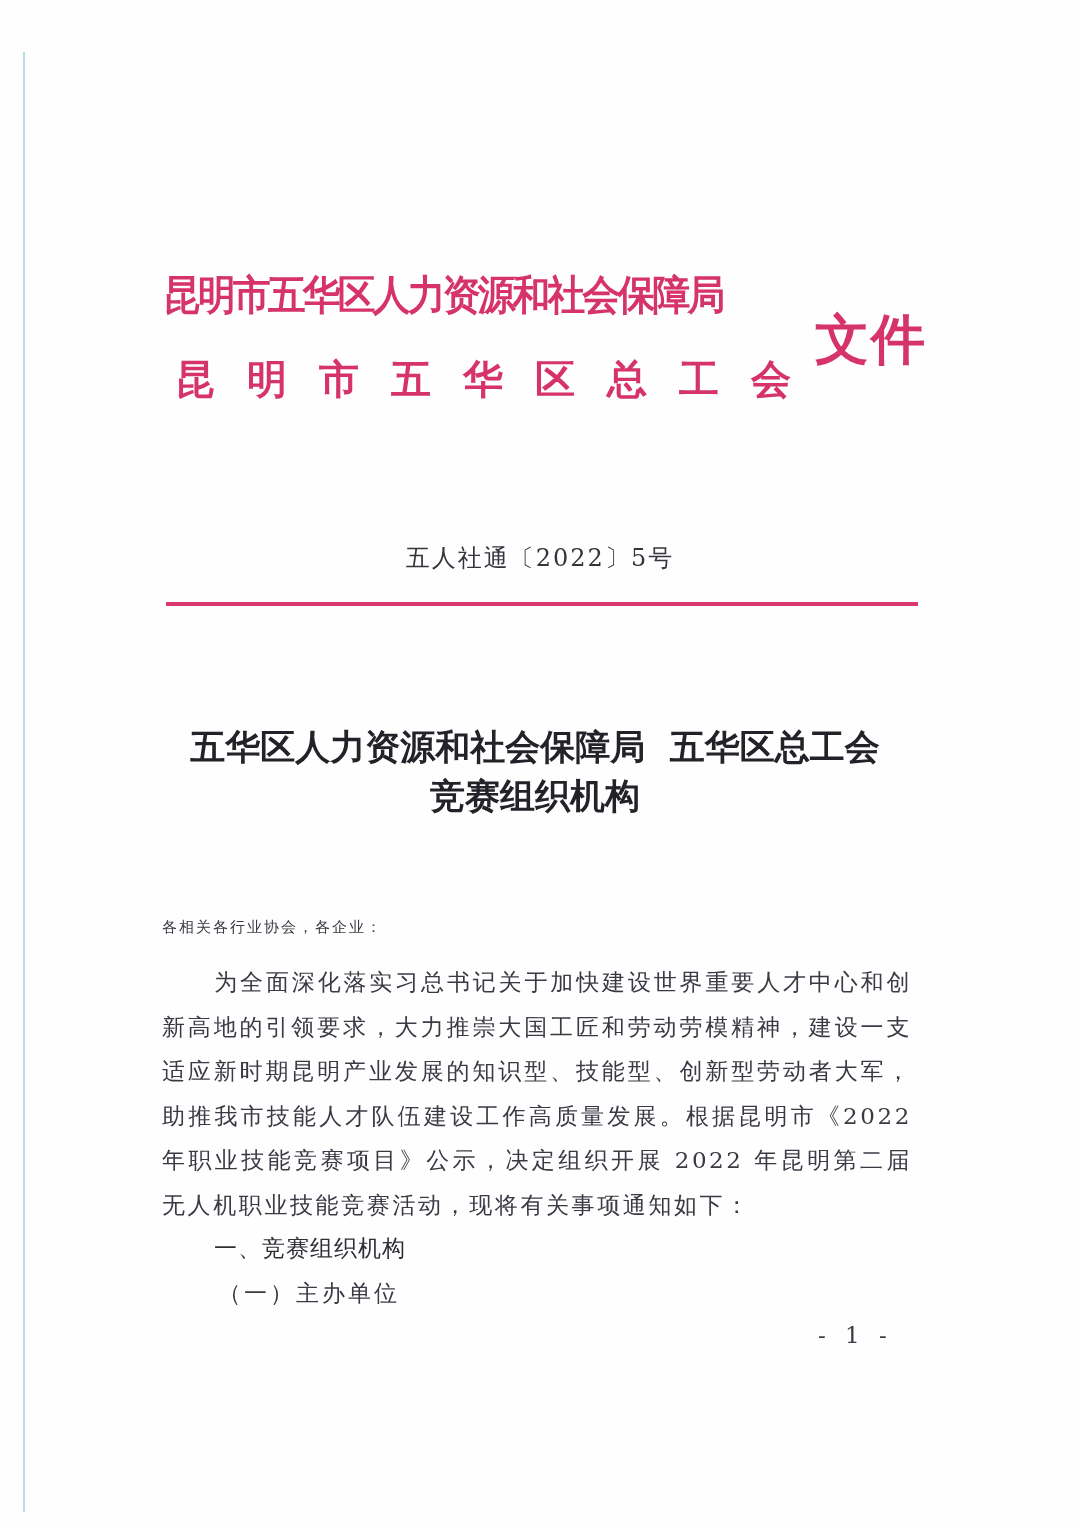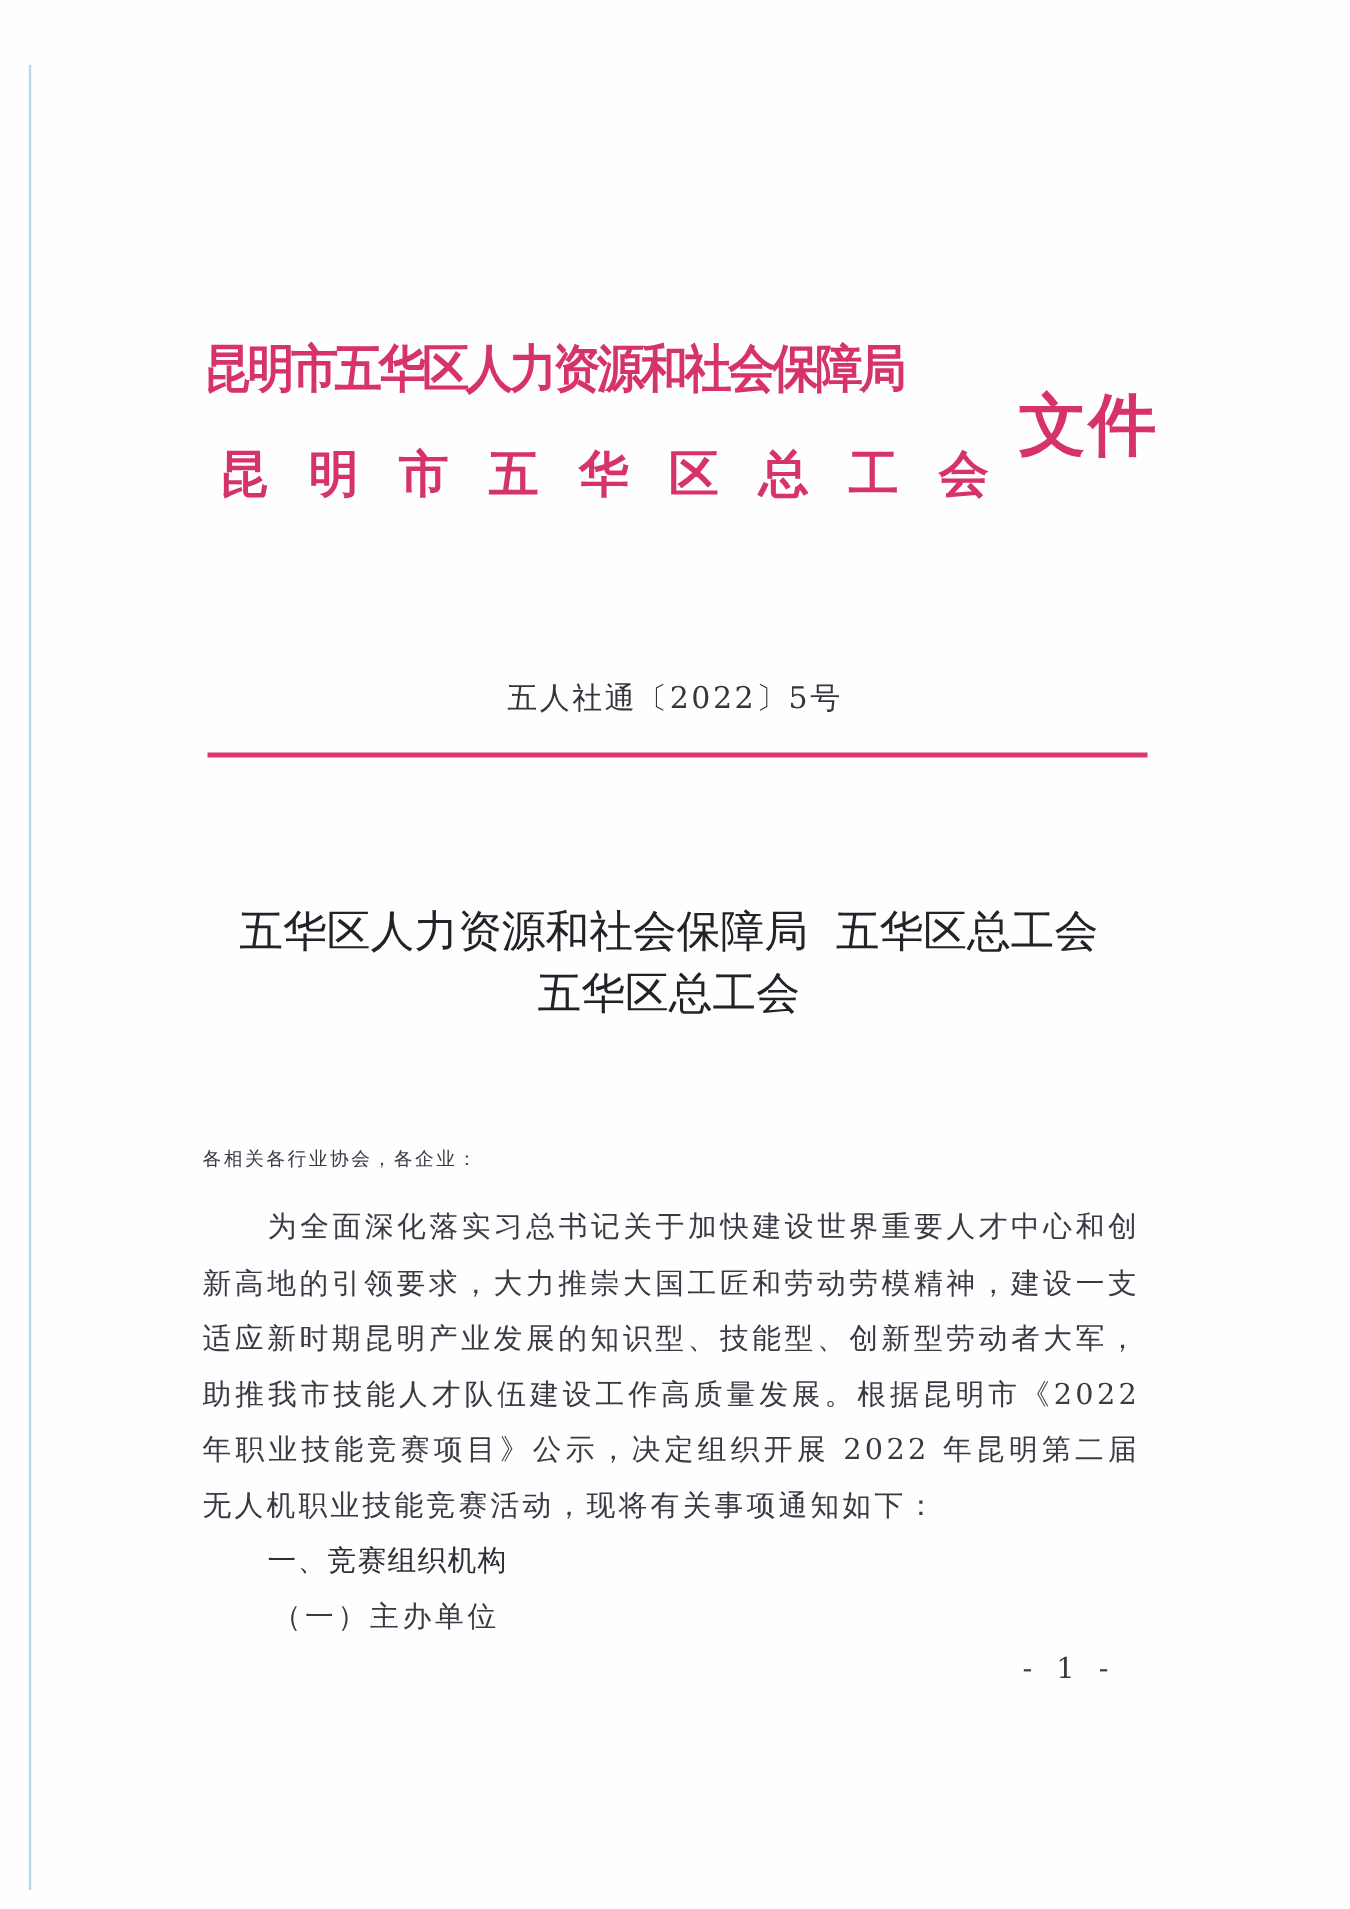--- a/index.html
+++ b/index.html
@@ -22,21 +22,21 @@
       position: absolute; left: 640px; top: 36px; font-size: 54px; font-weight: bold; color: #d6336a;
       letter-spacing: 2px; white-space: nowrap; margin-left: 12px;
     }
     .doc-number {
       position: absolute; left: 0; width: 1080px; top: 542px; text-align: center; font-size: 24px;
       color: #35353d; letter-spacing: 2px;
     }
     .red-rule { position: absolute; left: 166px; top: 602px; width: 752px; height: 4px; background: #d9386f; }
     .title {
       position: absolute; left: 150px; width: 770px; top: 722px; text-align: center;
-      font-size: 35px; font-weight: normal; line-height: 49px; color: #222228;
+      font-size: 35px; font-weight: bold; line-height: 49px; color: #222228;
     }
     .salutation { position: absolute; left: 162px; top: 918px; font-size: 15px; letter-spacing: 2px; color: #3a3a44; }
     .body-text {
       position: absolute; left: 162px; top: 960px; width: 750px; font-size: 23px; line-height: 44.6px;
       color: #3a3a44; text-align: justify; text-align-last: left; letter-spacing: 2.6px;
     }
     .body-text .indent { display: inline-block; width: 52px; }
     .section-heading { position: absolute; left: 214px; top: 1233px; font-size: 23px; font-weight: normal; color: #2e2e36; letter-spacing: 1px; }
     .subsection { position: absolute; left: 218px; top: 1278px; font-size: 23px; color: #3a3a44; letter-spacing: 3px; }
     .page-number { position: absolute; left: 818px; top: 1322px; font-size: 23px; color: #3a3a44; letter-spacing: 6px; }
@@ -50,21 +50,21 @@
   <div class="issuer-1">昆明市五华区人力资源和社会保障局</div>
   <div class="issuer-2">昆明市五华区总工会</div>
   <div class="doc-word">文件</div>
 </div>
 
 <div class="doc-number">五人社通〔2022〕5号</div>
 <div class="red-rule"></div>
 
 <div class="title">
   <div style="white-space:pre;">五华区人力资源和社会保障局  五华区总工会</div>
-  <div>五华区总工会</div>
+  <div>竞赛组织机构</div>
 </div>
 
 <div class="salutation">各相关各行业协会，各企业：</div>
 
 <div class="body-text"><span class="indent"></span><span>为全面深化落实习总书记关于加快建设世界重要人才中心和创新高地的引领要求，大力推崇大国工匠和劳动劳模精神，建设一支适应新时期昆明产业发展的知识型、技能型、创新型劳动者大军，助推我市技能人才队伍建设工作高质量发展。根据昆明市《2022 年职业技能竞赛项目》公示，决定组织开展 2022 年昆明第二届无人机职业技能竞赛活动，现将有关事项通知如下：</span></div>
 
 <div class="section-heading">一、竞赛组织机构</div>
 <div class="subsection">（一）主办单位</div>
 <div class="page-number">- 1 -</div>
 

